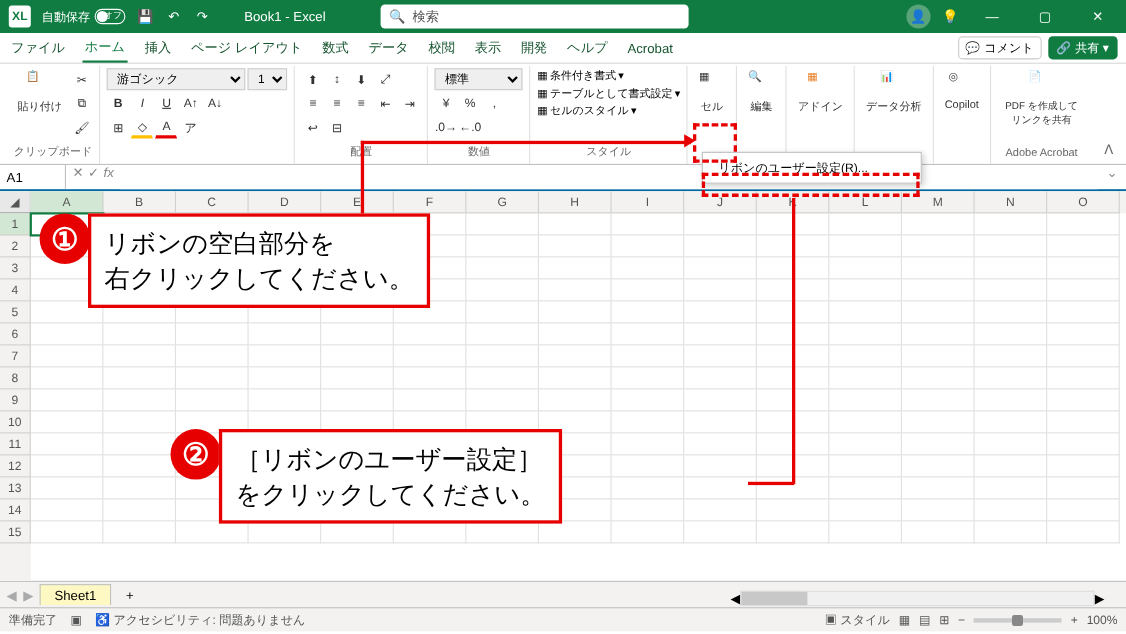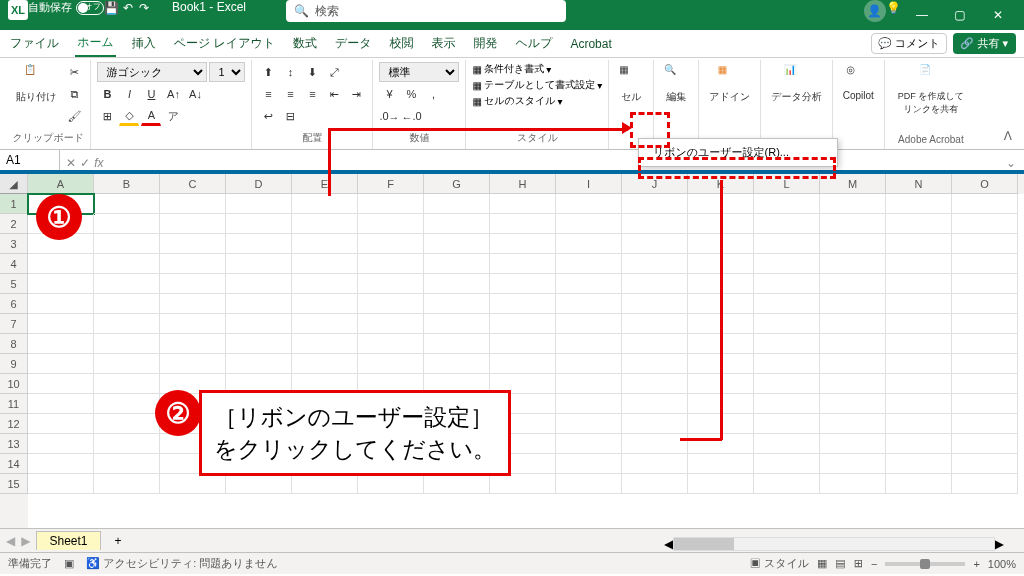--- a/index.html
+++ b/index.html
@@ -1,18 +1,18 @@
 <!DOCTYPE html>
 <html><head>
 <meta charset="utf-8">
 <style>
 * { margin: 0; padding: 0; box-sizing: border-box; font-family: 'Yu Gothic UI', 'Meiryo', sans-serif; }
 body { background: #fff; width: 1024px; height: 576px; overflow: hidden; position: relative; font-size: 12px; }
 
-.titlebar { background: #107c41; height: 30px; display: flex; align-items: flex-start; color: #fff; padding: 0 8px; }
+.titlebar { background: #107c41; height: 30px; display: flex; align-items: center; color: #fff; padding: 0 8px; gap: 10px; }
 .xl-icon { width: 20px; height: 20px; background: #fff; color: #107c41; display: flex; align-items: center; justify-content: center; font-weight: bold; border-radius: 3px; font-size: 11px; }
 .autosave { display: flex; align-items: center; gap: 4px; font-size: 11px; }
 .toggle { width: 28px; height: 14px; border: 1px solid #fff; border-radius: 7px; position: relative; }
 .toggle::after { content: 'オフ'; position: absolute; right: 2px; top: -1px; font-size: 8px; }
 .toggle::before { content: ''; position: absolute; left: 1px; top: 1px; width: 10px; height: 10px; background: #fff; border-radius: 50%; }
 .tb-icon { width: 16px; height: 16px; display: flex; align-items: center; justify-content: center; cursor: pointer; }
 .search-box { background: #fff; border-radius: 4px; height: 22px; width: 280px; margin-left: 40px; display: flex; align-items: center; padding: 0 8px; color: #555; gap: 6px; }
 .title-spacer { flex: 1; }
 .user-circle { width: 22px; height: 22px; background: rgba(255,255,255,0.3); border-radius: 50%; display: flex; align-items: center; justify-content: center; }
 .win-btn { width: 36px; height: 30px; display: flex; align-items: center; justify-content: center; cursor: pointer; margin-left: 2px; }
@@ -29,21 +29,21 @@
 .rgroup-body { flex: 1; display: flex; align-items: flex-start; gap: 4px; }
 .rgroup-label { font-size: 10px; color: #666; text-align: center; padding-bottom: 2px; }
 .big-btn { display: flex; flex-direction: column; align-items: center; padding: 2px 4px; gap: 2px; cursor: pointer; font-size: 10px; color: #333; }
 .big-icon { width: 24px; height: 24px; }
 .font-select { border: 1px solid #ccc; height: 20px; font-size: 11px; padding: 0 4px; }
 .stack { display: flex; flex-direction: column; gap: 2px; }
 .row { display: flex; gap: 2px; align-items: center; }
 .sbtn { width: 20px; height: 20px; border: 1px solid transparent; display: flex; align-items: center; justify-content: center; cursor: pointer; font-size: 11px; color: #333; }
 .ribbon-collapse { position: absolute; right: 12px; bottom: 6px; cursor: pointer; color: #666; }
 
-.formula-bar { height: 24px; border-bottom: 4px solid #0369a1; display: flex; align-items: flex-end; }
+.formula-bar { height: 24px; border-bottom: 2px solid #0369a1; display: flex; align-items: flex-start; }
 .name-box { width: 60px; border-right: 1px solid #c0c0c0; height: 100%; display: flex; align-items: center; padding: 0 6px; font-size: 12px; }
 .fx-btns { display: flex; gap: 4px; padding: 0 6px; color: #888; }
 .fx-input { flex: 1; border: none; height: 100%; padding: 0 6px; }
 
 .grid-area { display: flex; height: 354px; background: #fff; }
 .row-headers { width: 28px; background: #f3f2f1; }
 .col-body { flex: 1; }
 .col-headers { display: flex; height: 20px; background: #f3f2f1; }
 .ch { width: 66px; border-right: 1px solid #d0d0d0; border-bottom: 1px solid #d0d0d0; text-align: center; font-size: 11px; color: #555; line-height: 20px; }
 .ch.active { background: #d2e8d4; }
@@ -140,21 +140,21 @@
         <div class="sbtn">⧉</div>
         <div class="sbtn">🖌</div>
       </div>
     </div>
     <div class="rgroup-label">クリップボード</div>
   </div>
 
   <div class="rgroup">
     <div class="rgroup-body stack">
       <div class="row">
-        <select class="font-select" style="width:110px"><option>游ゴシック</option></select>
+        <select class="font-select" style="width:126px"><option>游ゴシック</option></select>
         <select class="font-select" style="width:36px"><option>11</option></select>
       </div>
       <div class="row">
         <div class="sbtn">
             <b>B</b>
           </div>
         <div class="sbtn">
             <i>I</i>
           </div>
         <div class="sbtn">
@@ -622,20 +622,22 @@
 <div class="red-dash dash2"></div>
 <div class="red-line line-v1"></div>
 <div class="red-line line-h1"></div>
 <div class="arrow1"></div>
 <div class="red-line line-v2"></div>
 <div class="red-line line-h2"></div>
 
 <div class="annotation anno1">
   <div class="anno-box">
     <div class="circle-num">①</div>
+    <div class="anno-text" style="white-space:pre-line">リボンの空白部分を
+右クリックしてください。</div>
   </div>
 </div>
 
 <div class="annotation anno2">
   <div class="anno-box">
     <div class="circle-num">②</div>
     <div class="anno-text" style="white-space:pre-line">［リボンのユーザー設定］
 をクリックしてください。</div>
   </div>
 </div>

